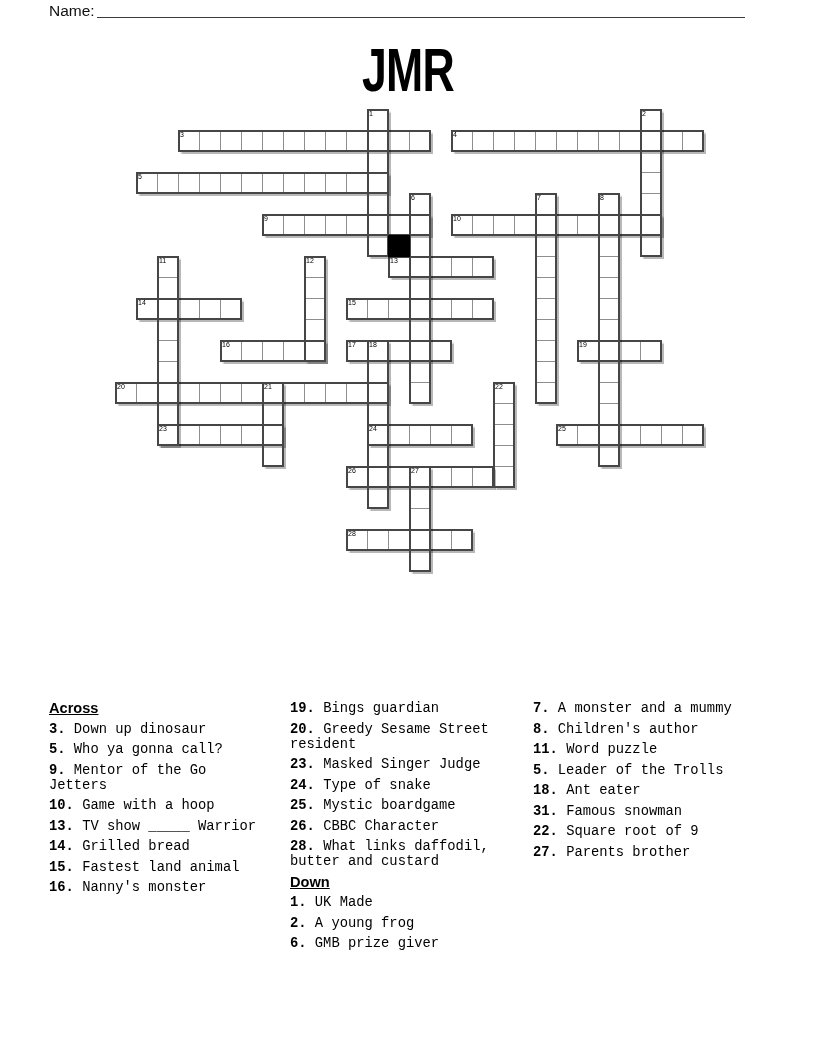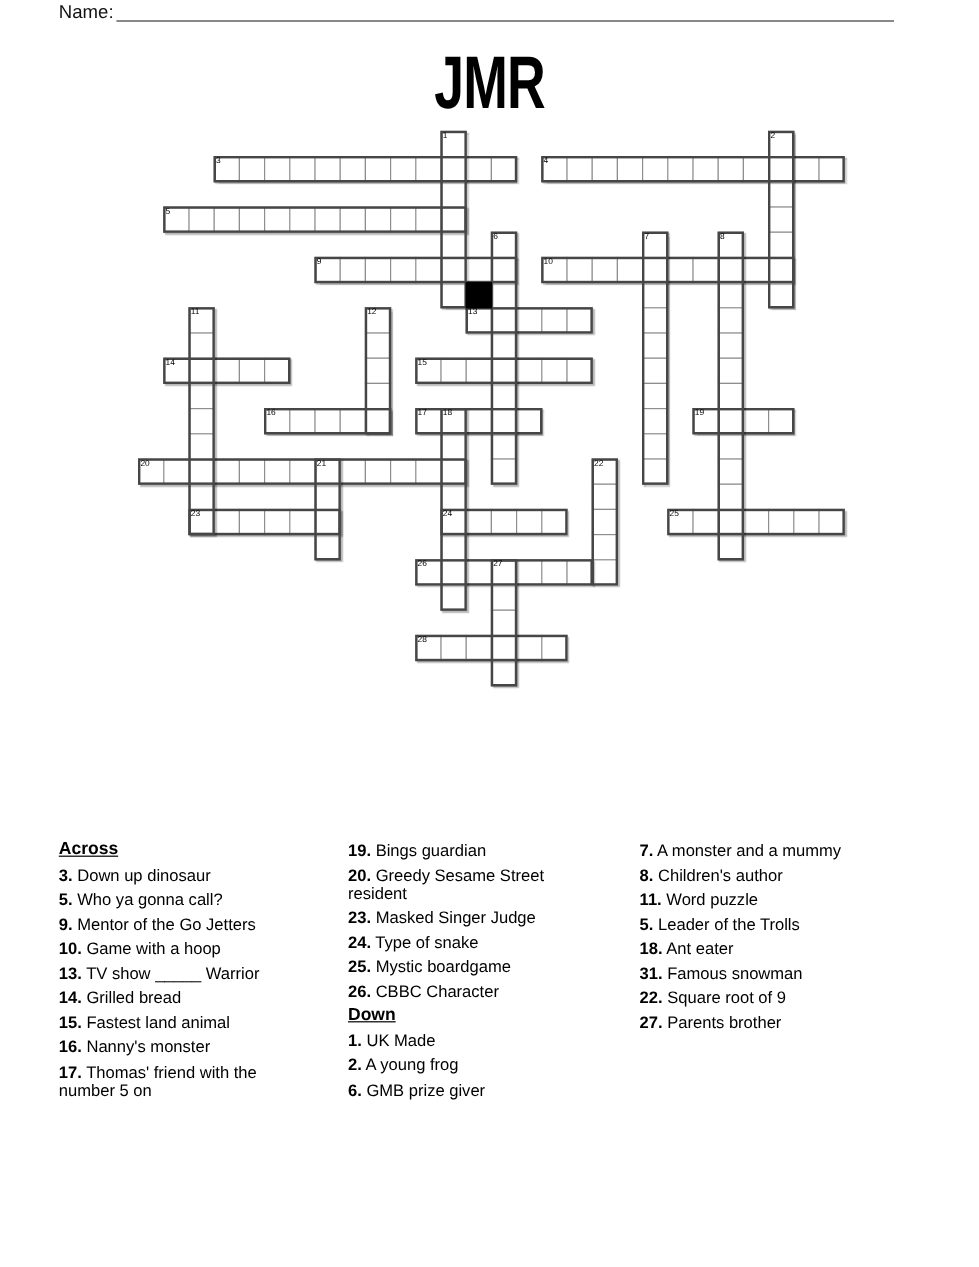--- a/index.html
+++ b/index.html
@@ -24,21 +24,21 @@
   .cellnum{position:absolute;font-size:7px;line-height:8px;padding:1px 0 0 2px;
            z-index:4;color:#000;}
 
   
   .cluecol{position:absolute;top:701px;font-size:13.8px;line-height:15px;}
   .col1{left:49px;width:212px;}
   .col2{left:290px;width:205px;}
   .col3{left:533px;width:225px;}
   .sec{font-weight:bold;font-size:14.6px;text-decoration:underline;
        margin:0 0 5.5px 0;}
-  .clue{margin:0 0 5.5px 0;}
+  .clue{margin:0 0 5.5px 0;font-family:Liberation Mono, monospace;}
   .cnum{font-weight:bold;}
   .ctext{white-space:pre-line;}
 </style>
 </head>
 <body>
 
 <div class="page">
 
   <span class="name-label">Name:</span>
   <div class="name-line"></div>
@@ -295,31 +295,31 @@
   <div class="cluecol col1" id="col1">
       <div class="sec">Across</div>
       <div class="clue"><span class="cnum">3.</span> <span class="ctext">Down up dinosaur</span></div>
       <div class="clue"><span class="cnum">5.</span> <span class="ctext">Who ya gonna call?</span></div>
       <div class="clue"><span class="cnum">9.</span> <span class="ctext">Mentor of the Go Jetters</span></div>
       <div class="clue"><span class="cnum">10.</span> <span class="ctext">Game with a hoop</span></div>
       <div class="clue"><span class="cnum">13.</span> <span class="ctext">TV show _____ Warrior</span></div>
       <div class="clue"><span class="cnum">14.</span> <span class="ctext">Grilled bread</span></div>
       <div class="clue"><span class="cnum">15.</span> <span class="ctext">Fastest land animal</span></div>
       <div class="clue"><span class="cnum">16.</span> <span class="ctext">Nanny's monster</span></div>
-      <div class="clue"><span class="cnum">17.</span> <span class="ctext">Thomas' friend with the
-number 5 on</span></div>
     </div>
   <div class="cluecol col2" id="col2">
       <div class="clue"><span class="cnum">19.</span> <span class="ctext">Bings guardian</span></div>
       <div class="clue"><span class="cnum">20.</span> <span class="ctext">Greedy Sesame Street
 resident</span></div>
       <div class="clue"><span class="cnum">23.</span> <span class="ctext">Masked Singer Judge</span></div>
       <div class="clue"><span class="cnum">24.</span> <span class="ctext">Type of snake</span></div>
       <div class="clue"><span class="cnum">25.</span> <span class="ctext">Mystic boardgame</span></div>
       <div class="clue"><span class="cnum">26.</span> <span class="ctext">CBBC Character</span></div>
+      <div class="clue"><span class="cnum">28.</span> <span class="ctext">What links daffodil,
+butter and custard</span></div>
       <div class="sec">Down</div>
       <div class="clue"><span class="cnum">1.</span> <span class="ctext">UK Made</span></div>
       <div class="clue"><span class="cnum">2.</span> <span class="ctext">A young frog</span></div>
       <div class="clue"><span class="cnum">6.</span> <span class="ctext">GMB prize giver</span></div>
     </div>
   <div class="cluecol col3" id="col3">
       <div class="clue"><span class="cnum">7.</span> <span class="ctext">A monster and a mummy</span></div>
       <div class="clue"><span class="cnum">8.</span> <span class="ctext">Children's author</span></div>
       <div class="clue"><span class="cnum">11.</span> <span class="ctext">Word puzzle</span></div>
       <div class="clue"><span class="cnum">5.</span> <span class="ctext">Leader of the Trolls</span></div>

